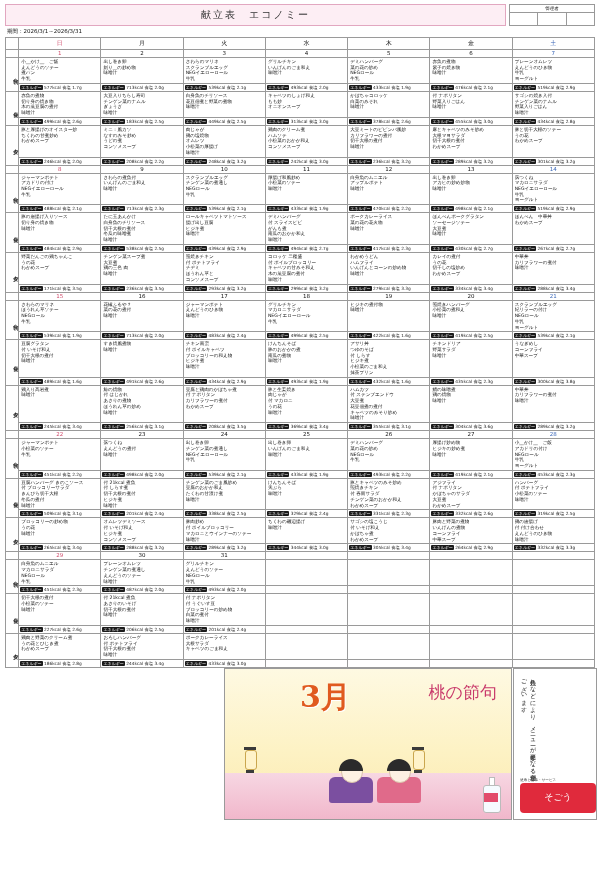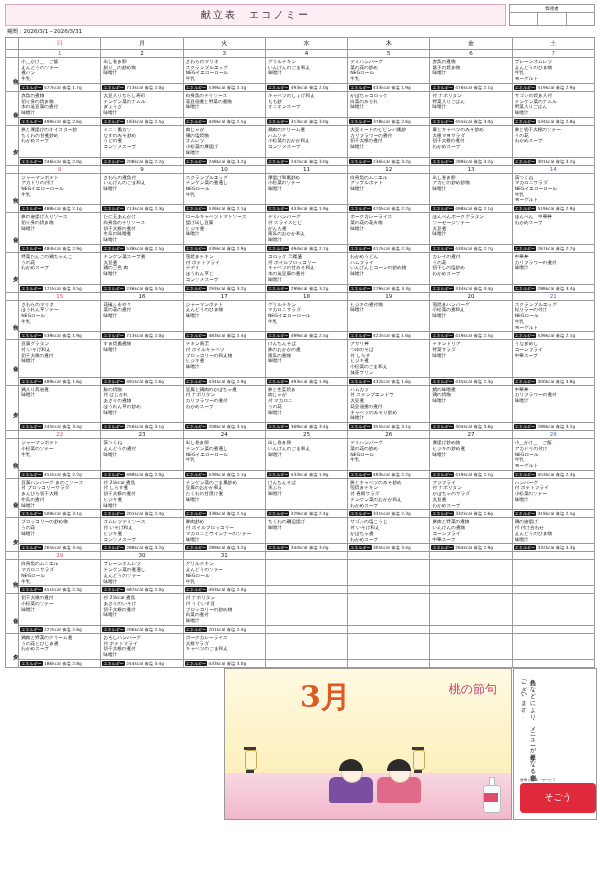--- a/index.html
+++ b/index.html
@@ -68,21 +68,21 @@
     position:absolute;inset:0;
     background:linear-gradient(180deg,#fef9e2 0%,#fdf2c4 55%,#fbe9ae 100%);
   }
   .promo-title{
     position:absolute;left:47px;top:8px;font-size:30px;color:#e05a1f;
     font-weight:bold;font-family:"DejaVu Serif","Liberation Serif",serif;
     text-shadow:1px 1px 0 #fff;
     margin-left:28px;
   }
   .promo-sub{
-    position:absolute;right:14px;top:12px;font-size:12px;color:#c8386a;
+    position:absolute;right:14px;top:12px;font-size:17px;color:#c8386a;
     font-family:"DejaVu Serif","Liberation Serif",serif;
   }
   .promo-band{
     position:absolute;left:0;right:0;bottom:0;height:46px;
     background:linear-gradient(180deg,#f7d7e2 0%,#f1b7cb 100%);
   }
   .doll{
     position:absolute;bottom:14px;width:44px;height:44px;
   }
   .doll .face{position:absolute;left:12px;top:0;width:20px;height:20px;border-radius:50%;background:#fdf1e3;border:1px solid #d9c2aa;}

